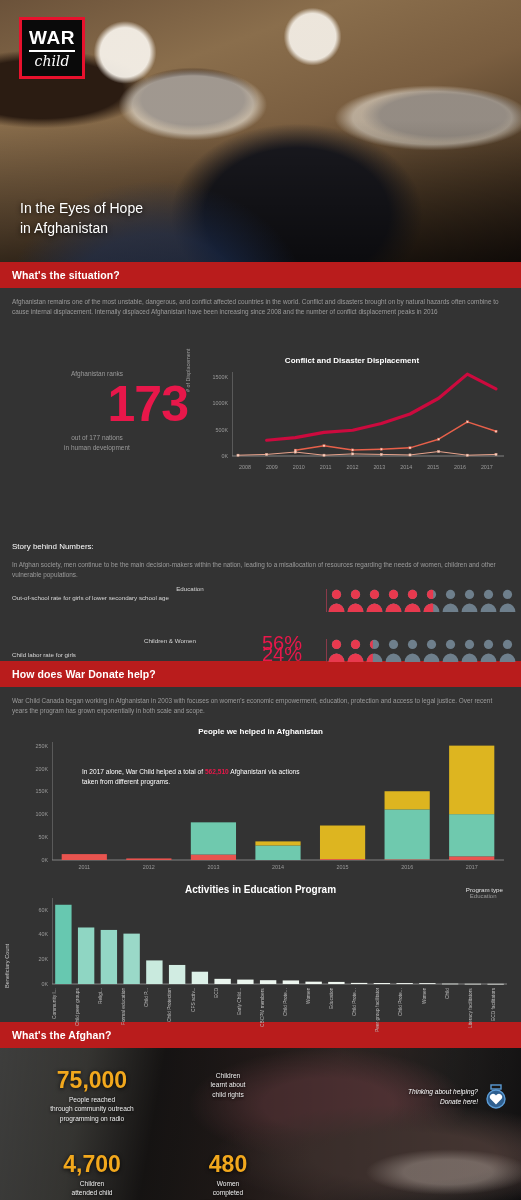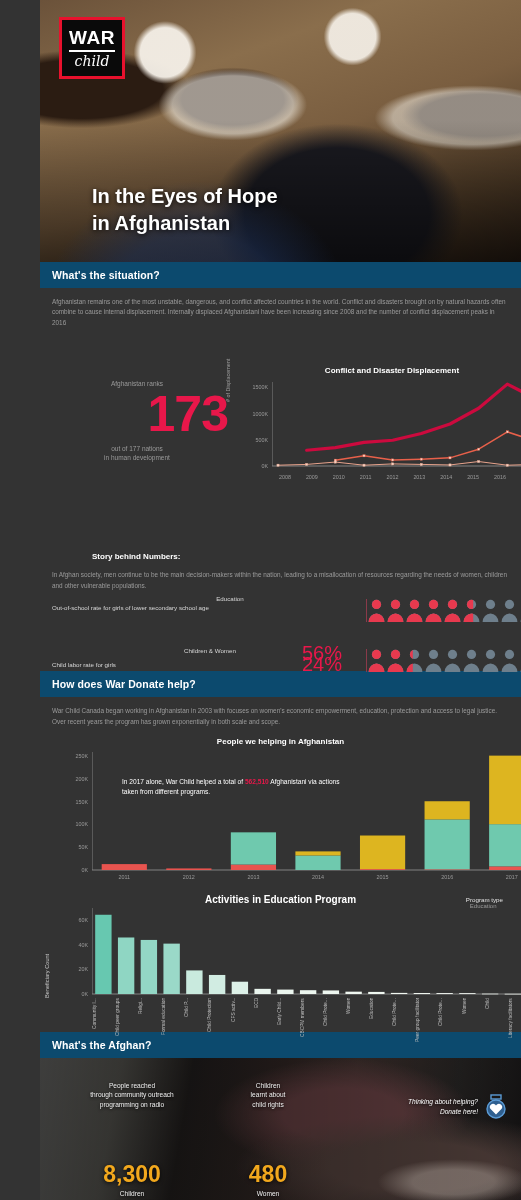--- a/index.html
+++ b/index.html
@@ -3,21 +3,21 @@
 <meta charset="utf-8">
 <style>
   * { box-sizing: border-box; margin: 0; padding: 0; }
   body {
     width: 521px; height: 1200px;
     background: #333333;
     font-family: "Liberation Sans", sans-serif;
     overflow: hidden;
     position: relative;
   }
-  .page { width: 521px; height: 1200px; position: relative; background: #333333; padding-left: 40px; }
+  .page { width: 521px; height: 1200px; position: relative; background: #333333; }
 
   
   .hero {
     position: relative; width: 521px; height: 262px;
     overflow: hidden;
     background: #2a1d14;
   }
   .hero-photo {
     position: absolute; inset: 0;
     background:
@@ -50,28 +50,28 @@
     color: #ffffff; font-weight: bold; font-size: 19px;
     letter-spacing: 0.5px; line-height: 1;
   }
   .logo-rule { width: 46px; height: 2px; background: #ffffff; margin: 3px 0 2px; }
   .logo-child {
     color: #ffffff; font-size: 14px; font-style: italic;
     font-family: "DejaVu Serif", serif; line-height: 1;
   }
   .hero-title {
     position: absolute; left: 20px; bottom: 24px; z-index: 4;
-    color: #ffffff; font-size: 20px; font-weight: bold;
-    line-height: 1.38; text-shadow: 0 1px 5px rgba(0,0,0,0.85); margin-left: 32px;
+    color: #ffffff; font-size: 14px; font-weight: normal;
+    line-height: 1.38; text-shadow: 0 1px 5px rgba(0,0,0,0.85);
   }
 
   
   .banner {
     width: 521px; height: 26px;
-    background: #0c4a6e;
+    background: #b91c1c;
     display: flex; align-items: center;
     padding-left: 12px;
   }
   .banner-text {
     color: #ffffff; font-size: 10.5px; font-weight: bold;
     letter-spacing: 0.1px;
   }
 
   .body-copy {
     color: #9b9b9b; font-size: 6.4px; line-height: 1.62;
@@ -110,23 +110,22 @@
   .lc-svg { position: absolute; left: 46px; top: 0; }
   .lc-xticks {
     position: absolute; left: 46px; top: 92px; width: 268px;
     display: flex; justify-content: space-between;
   }
   .lc-xtick { color: #9a9a9a; font-size: 5.4px; width: 26px; text-align: center; }
 
   
   .story { position: relative; padding-top: 3px; height: 128px; }
   .story-head {
-    color: #ffffff; font-size: 8px; font-weight: bold;
+    color: #ffffff; font-size: 8px; font-weight: normal;
     padding: 6px 0 0 12px;
-    margin-left: 40px;
   }
   .stat-row { position: relative; height: 42px; margin-top: 4px; }
   .stat-cat {
     position: absolute; color: #d8d8d8; font-size: 6.2px;
     text-align: center; width: 120px;
   }
   .stat-desc { position: absolute; color: #d8d8d8; font-size: 6.2px; left: 12px; }
   .stat-pct {
     position: absolute; left: 262px; color: #e8174a;
     font-size: 20px; font-weight: normal;
@@ -652,21 +651,21 @@
         </div>
     </div>
   </div>
 
   <div class="banner">
     <span class="banner-text">How does War Donate help?</span>
   </div>
   <div class="body-copy">War Child Canada began working in Afghanistan in 2003 with focuses on women's economic empowerment, education, protection and access to legal justice. Over recent years the program has grown exponentially in both scale and scope.</div>
 
   <div class="help">
-    <div class="bar-title">People we helping in Afghanistan</div>
+    <div class="bar-title">People we helped in Afghanistan</div>
     <div class="stacked-wrap">
       <div class="sb-yticks" id="sb-yticks">
           <div class="sb-ytick" style="top: 115px;">0K</div>
           <div class="sb-ytick" style="top: 92.3077px;">50K</div>
           <div class="sb-ytick" style="top: 69.6154px;">100K</div>
           <div class="sb-ytick" style="top: 46.9231px;">150K</div>
           <div class="sb-ytick" style="top: 24.2308px;">200K</div>
           <div class="sb-ytick" style="top: 1.53846px;">250K</div>
         </div>
       <div class="sb-annot">
@@ -764,33 +763,34 @@
   </div>
 
   <div class="banner">
     <span class="banner-text">What's the Afghan?</span>
   </div>
 
   <div class="impact">
     <div class="impact-photo"></div>
 
     <div class="impact-cell" style="left:22px; top:20px; width:140px;">
+      <div class="impact-num">75,000</div>
       <div class="impact-cap" style="white-space:pre-line">People reached
 through community outreach
 programming on radio</div>
     </div>
 
     <div class="impact-cell" style="left:168px; top:20px; width:120px;">
       <div class="impact-cap" style="white-space:pre-line">Children
 learnt about
 child rights</div>
     </div>
 
     <div class="impact-cell" style="left:22px; top:104px; width:140px;">
-      <div class="impact-num">8,300</div>
+      <div class="impact-num">4,700</div>
       <div class="impact-cap" style="white-space:pre-line">Children
 attended child
 friendly space</div>
     </div>
 
     <div class="impact-cell" style="left:168px; top:104px; width:120px;">
       <div class="impact-num">480</div>
       <div class="impact-cap" style="white-space:pre-line">Women
 completed
 vocational training</div>

